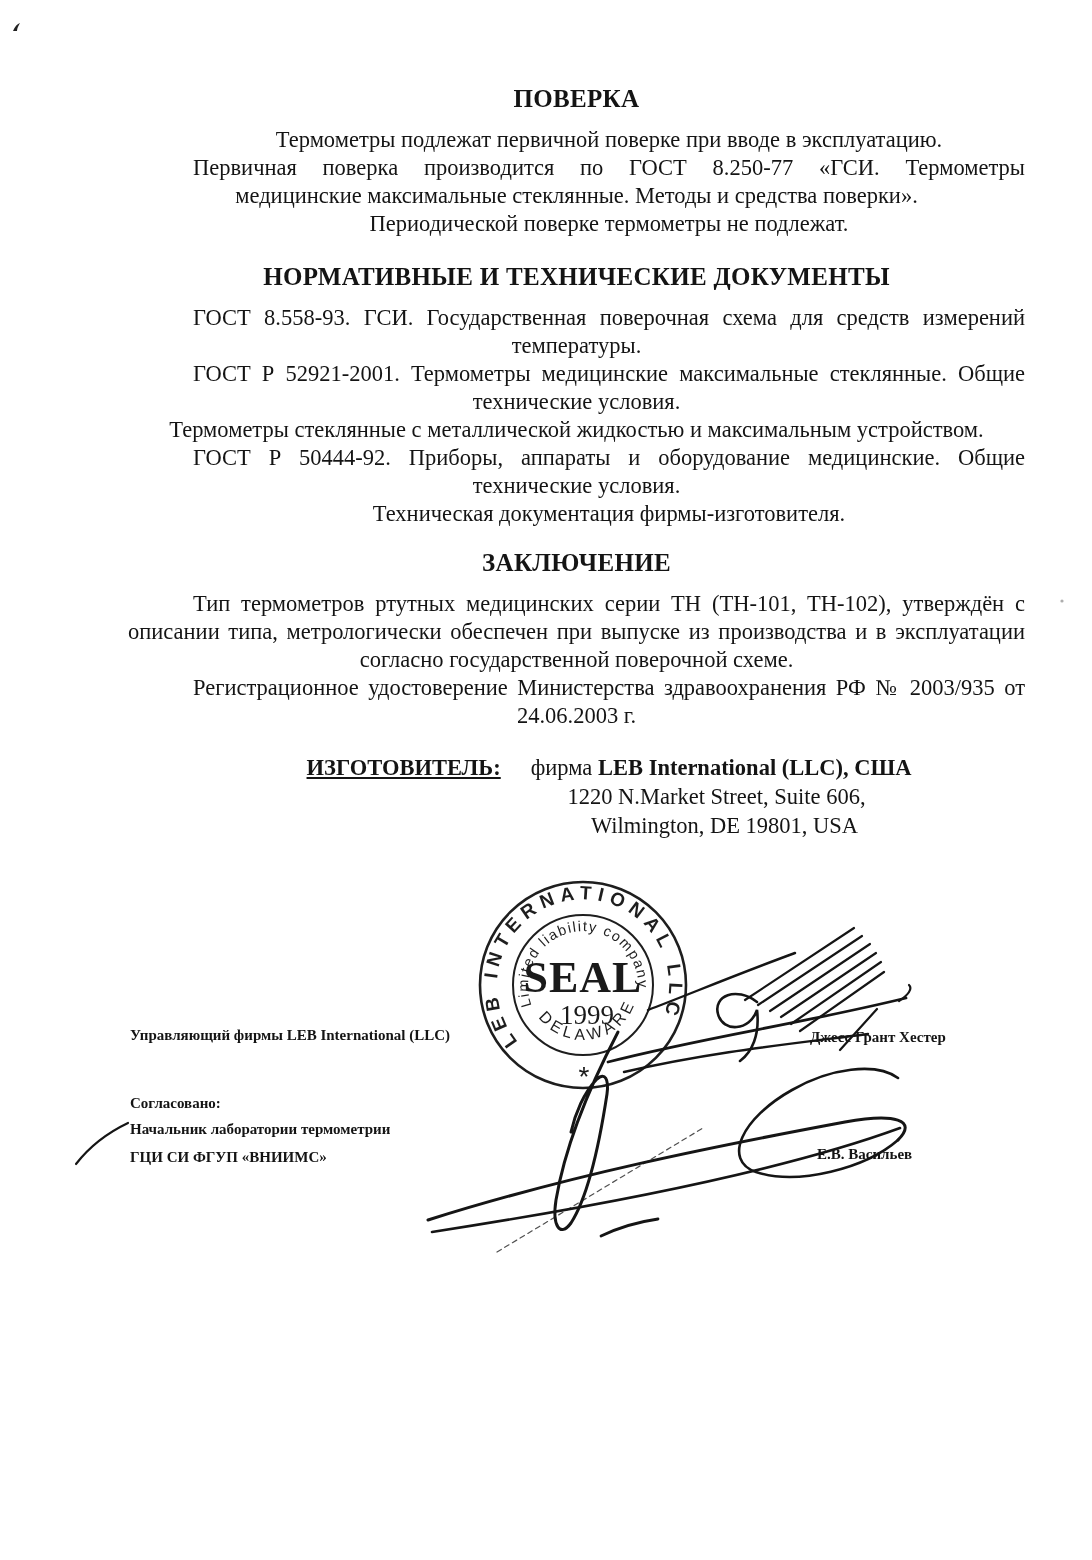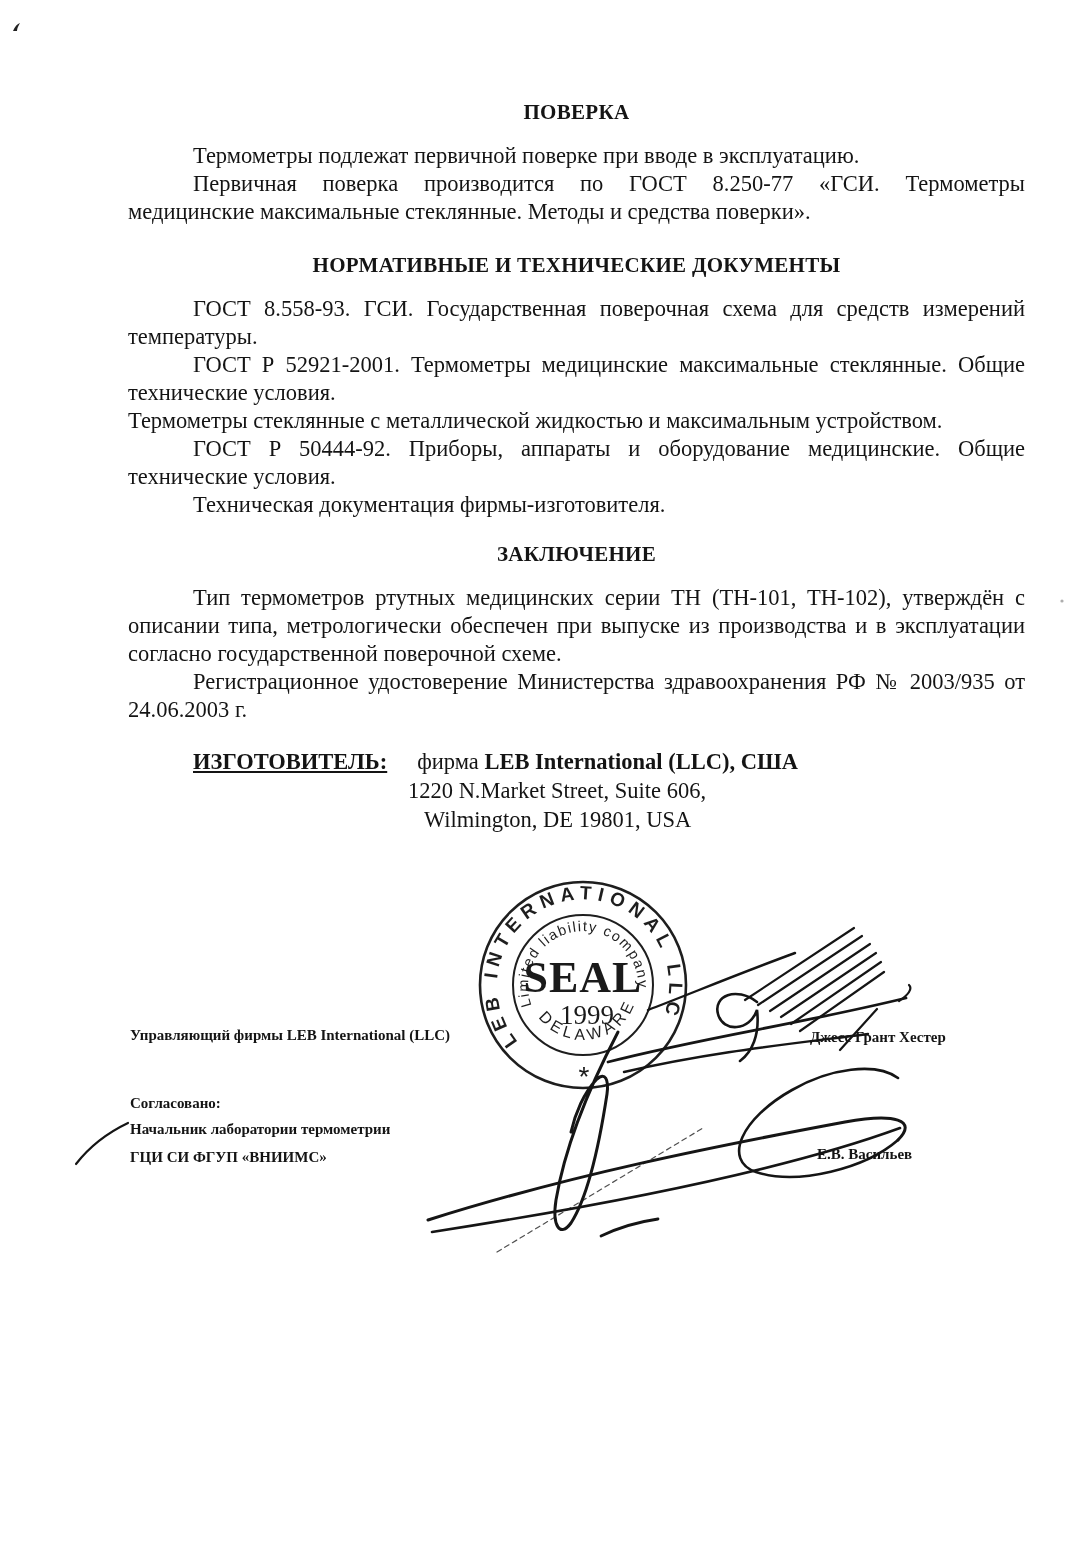--- a/index.html
+++ b/index.html
@@ -6,27 +6,27 @@
   .page {
     position:relative; width:1092px; height:1560px; margin:0 auto;
     background:#ffffff; overflow:hidden;
     font-family:"Liberation Serif", serif; color:#141414;
   }
   .content {
     position:absolute; left:128px; top:0; width:897px;
     padding-top:82px; font-size:22.5px; line-height:28px;
   }
   .doc-heading {
-    margin:16px; text-align:center; font-size:21px; font-weight:bold;
+    margin:3px; text-align:center; font-size:25px; font-weight:bold;
     line-height:28px; letter-spacing:0.3px;
   }
   .h-s2 { margin-top:25px; }
   .h-s3 { margin-top:21px; }
   .lines { margin-top:13px; }
-  .ln { min-height:28px; }
+  .ln { min-height:28px;text-align:center; }
   .ind { padding-left:65px; }
   .jst { text-align:justify; text-align-last:justify; }
   .manuf { margin-top:23px; line-height:29px; }
   .m-label { font-weight:bold; margin-right:30px;text-decoration:underline; }
   .m-firm { font-weight:bold; }
   .m-addr1 { margin-left:280px; }
   .m-addr2 { margin-left:296px; }
   .abs-txt { position:absolute; font-size:15px; line-height:28px; white-space:nowrap;font-weight:bold; }
   .t-manager-title { left:130px; top:1021px; }
   .t-manager-name  { left:810px; top:1023px; }
@@ -41,20 +41,21 @@
 
 <div class="page">
 
   <div class="content">
 
     <h2 class="doc-heading">ПОВЕРКА</h2>
     <div class="lines">
       <div class="ln ind">Термометры подлежат первичной поверке при вводе в эксплуатацию.</div>
       <div class="ln ind jst">Первичная поверка производится по ГОСТ 8.250-77 «ГСИ. Термометры</div>
       <div class="ln">медицинские максимальные стеклянные. Методы и средства поверки».</div>
+      <div class="ln ind">Периодической поверке термометры не подлежат.</div>
     </div>
 
     <h2 class="doc-heading h-s2">НОРМАТИВНЫЕ И ТЕХНИЧЕСКИЕ ДОКУМЕНТЫ</h2>
     <div class="lines">
       <div class="ln ind jst">ГОСТ 8.558-93. ГСИ. Государственная поверочная схема для средств измерений</div>
       <div class="ln">температуры.</div>
       <div class="ln ind jst">ГОСТ Р 52921-2001. Термометры медицинские максимальные стеклянные. Общие</div>
       <div class="ln">технические условия.</div>
       <div class="ln">Термометры стеклянные с металлической жидкостью и максимальным устройством.</div>
       <div class="ln ind jst">ГОСТ Р 50444-92. Приборы, аппараты и оборудование медицинские. Общие</div>

